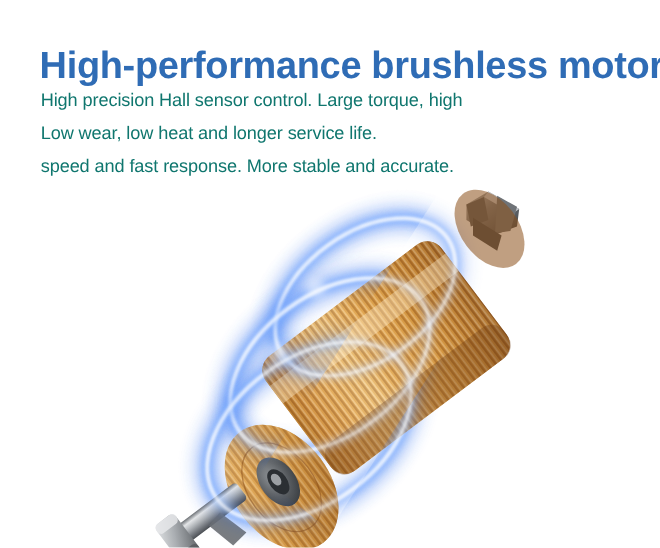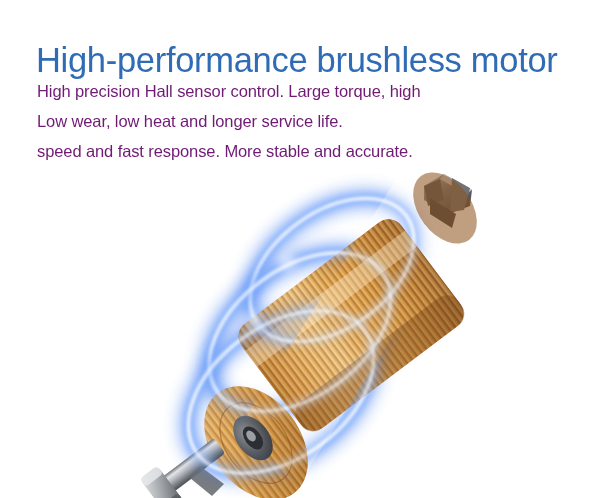--- a/index.html
+++ b/index.html
@@ -21,33 +21,33 @@
   
   #headline {
     position: absolute;
     left: 36px;
     top: 16px;
     width: 548px;
     font-size: 34.5px;
     line-height: 42px;
     letter-spacing: -0.3px;
     color: #2f6cb5;
-    font-weight: 400;
+    font-weight: 700;
     white-space: nowrap;
   }
   #body-copy {
     position: absolute;
     left: 37px;
     top: 76px;
     width: 470px;
   }
   #body-copy .line {
     font-size: 16.5px;
     line-height: 30px;
-    color: #701a75;
+    color: #0f766e;
     letter-spacing: -0.1px;
     white-space: nowrap;
   }
 
   
   #illustration {
     position: absolute;
     left: 0;
     top: 170px;
     width: 600px;

